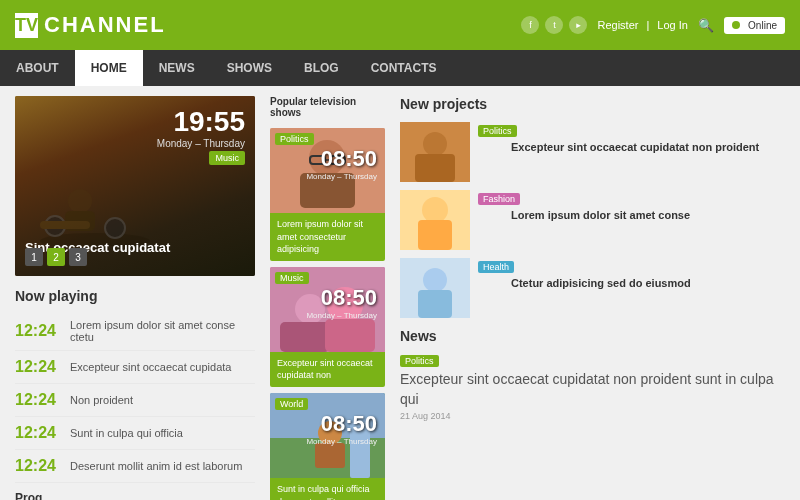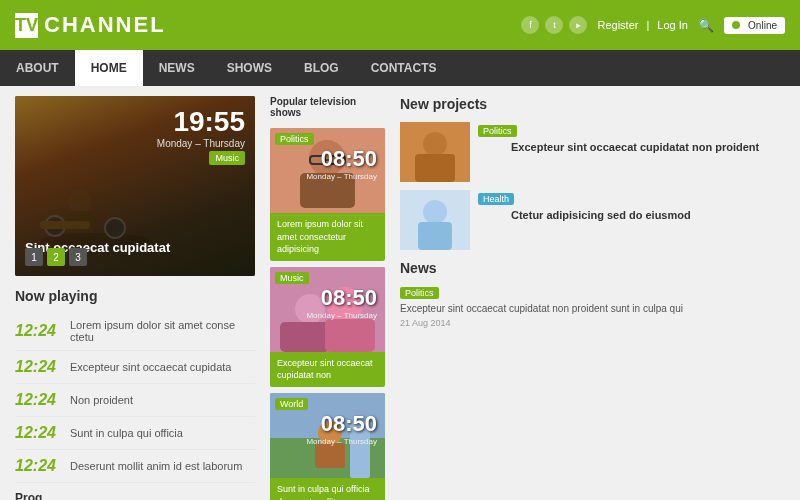--- a/index.html
+++ b/index.html
@@ -37,21 +37,21 @@
     .hero-time-sub { font-size: 10px; color: #ddd; }
     .hero-badge { position: absolute; top: 55px; right: 10px; background: #7ab317; color: white; font-size: 9px; padding: 2px 6px; border-radius: 2px; }
     .hero-title { position: absolute; bottom: 21px; left: 10px; color: white; font-size: 13px; font-weight: bold; }
     .hero-dots { position: absolute; bottom: 10px; left: 10px; display: flex; gap: 4px; }
     .dot { width: 18px; height: 18px; background: #555; border-radius: 2px; display: flex; align-items: center; justify-content: center; color: white; font-size: 10px; }
     .dot.active { background: #7ab317; }
 
     
     .now-playing-title { font-size: 14px; font-weight: bold; color: #333; margin: 12px 0 8px; }
     .np-row { display: flex; align-items: center; padding: 7px 0; border-bottom: 1px solid #e8e8e8; gap: 10px; }
-    .np-time { color: #7ab317; font-size: 16px; font-weight: bold; width: 45px; flex-shrink: 0; font-style: italic; }
+    .np-time { color: #7ab317; font-size: 16px; font-weight: bold; width: 45px; flex-shrink: 0; }
     .np-text { color: #555; font-size: 11px; }
 
     
     .mid-col { width: 115px; flex-shrink: 0; }
     .section-title { font-size: 10px; font-weight: bold; color: #333; margin-bottom: 10px; }
 
     .tv-card { position: relative; margin-bottom: 6px; border-radius: 2px; overflow: hidden; }
     .tv-card-img { width: 115px; height: 85px; display: flex; align-items: center; justify-content: center; }
     .card-img-politics { background: linear-gradient(135deg, #e8c0a0, #c08060); }
     .card-img-music { background: linear-gradient(135deg, #e080a0, #a040c0); }
@@ -72,21 +72,21 @@
     .proj-title { font-size: 11px; font-weight: bold; color: #333; line-height: 1.3; padding-left: 33px; }
     .proj-cat-politics { background: #7ab317; }
     .proj-cat-fashion { background: #cc66aa; }
     .proj-cat-health { background: #44aacc; }
 
     
     .news-section { margin-top: 10px; }
     .news-title { font-size: 14px; font-weight: bold; color: #333; margin-bottom: 8px; }
     .news-item { display: flex; gap: 8px; margin-bottom: 8px; }
     .news-info .news-cat { font-size: 9px; padding: 1px 5px; border-radius: 2px; color: white; display: inline-block; margin-bottom: 3px; }
-    .news-info .news-text { font-size: 10px; color: #555; line-height: 1.4; }
+    .news-info .news-text { font-size: 14px; color: #555; line-height: 1.4; }
     .news-info .news-date { font-size: 9px; color: #999; margin-top: 2px; }
     .news-cat-politics { background: #7ab317; }
   </style>
 </head>
 <body>
 
 <div class="header">
   <div class="logo">
     <span class="logo-tv">TV</span>
     <span class="logo-channel">CHANNEL</span>
@@ -253,20 +253,33 @@
           <circle cx="35" cy="22" r="12" fill="#bb7733"></circle>
           <rect x="15" y="32" width="40" height="28" rx="4" fill="#aa6622"></rect>
         </svg>
       </div>
       <div class="proj-info">
         <span class="proj-cat proj-cat-politics">Politics</span>
         <div class="proj-title">Excepteur sint occaecat cupidatat non proident</div>
       </div>
     </div>
 
+    <div class="proj-card">
+      <div class="proj-img proj-img-2">
+        <svg width="70" height="60" viewBox="0 0 70 60">
+          <rect width="70" height="60" fill="#ffdd99"></rect>
+          <circle cx="35" cy="20" r="13" fill="#ffcc77"></circle>
+          <rect x="18" y="30" width="34" height="30" rx="4" fill="#ffaa44"></rect>
+        </svg>
+      </div>
+      <div class="proj-info">
+        <span class="proj-cat proj-cat-fashion">Fashion</span>
+        <div class="proj-title">Lorem ipsum dolor sit amet conse</div>
+      </div>
+    </div>
 
     <div class="proj-card">
       <div class="proj-img proj-img-3">
         <svg width="70" height="60" viewBox="0 0 70 60">
           <rect width="70" height="60" fill="#cce0f0"></rect>
           <circle cx="35" cy="22" r="12" fill="#aaccee"></circle>
           <rect x="18" y="32" width="34" height="28" rx="4" fill="#88bbdd"></rect>
         </svg>
       </div>
       <div class="proj-info">

